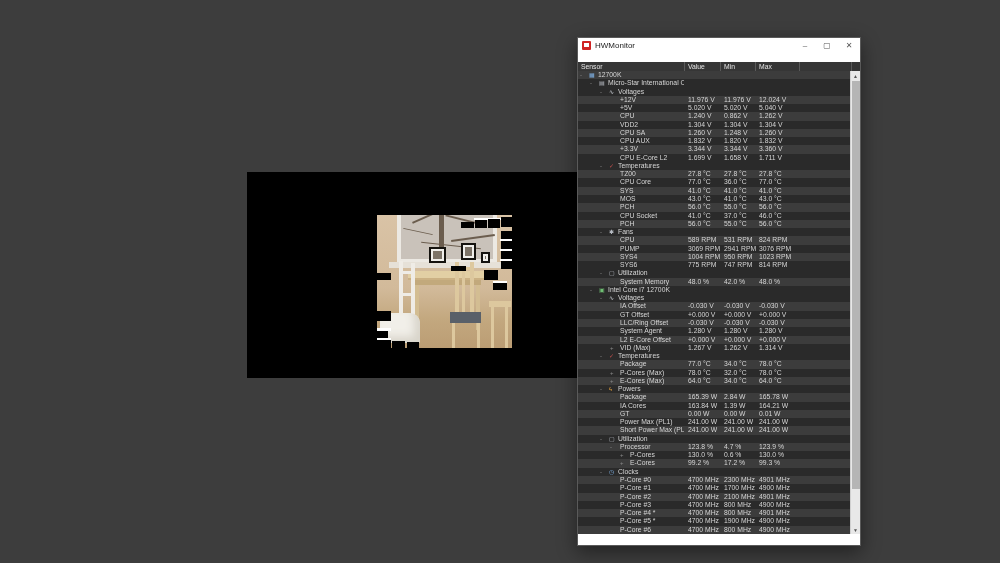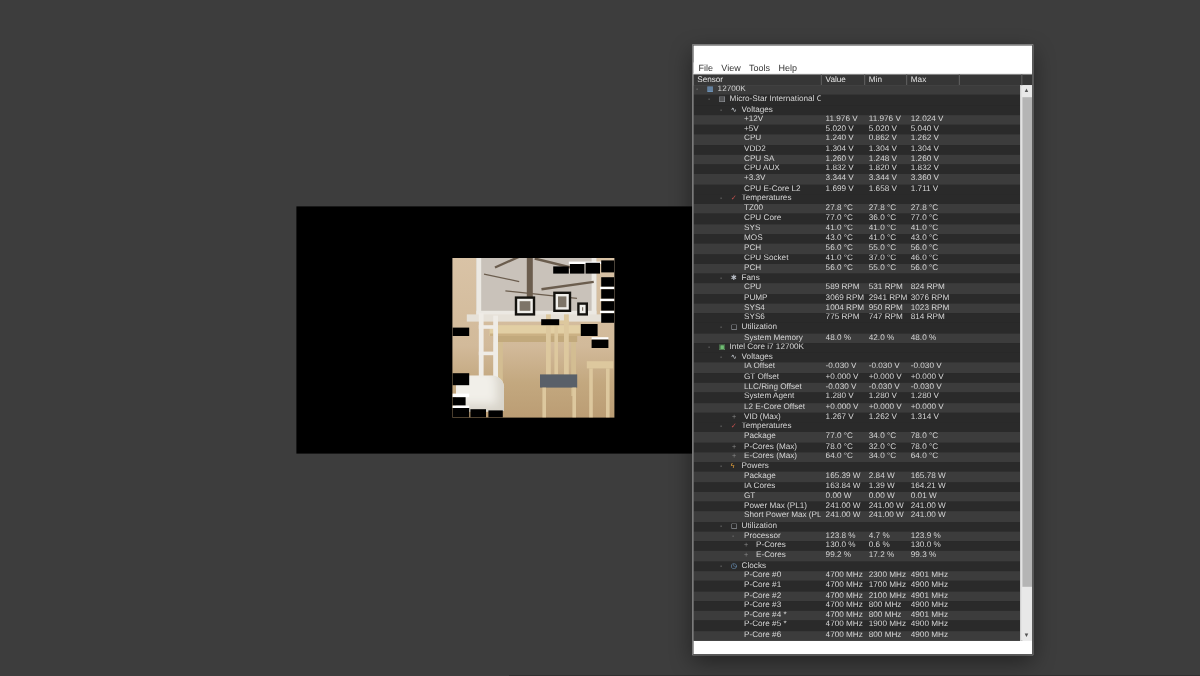--- a/index.html
+++ b/index.html
@@ -145,26 +145,29 @@
       <div class="sliver" style="left:0px;top:113px;width:14px;height:3px;"></div>
       <div class="glitch" style="left:0px;top:116px;width:11px;height:7px;"></div>
       <div class="sliver" style="left:0px;top:123px;width:14px;height:2px;"></div>
       <div class="glitch" style="left:0px;top:125px;width:14px;height:8px;"></div>
       <div class="glitch" style="left:15px;top:126px;width:13px;height:7px;"></div>
       <div class="glitch" style="left:30px;top:127px;width:12px;height:6px;"></div>
     </div>
   </div>
 
   <div id="hwwin">
-    <div id="menubar">
-        <span class="menu-item">File</span>
-        <span class="menu-item">View</span>
-        <span class="menu-item">Tools</span>
-        <span class="menu-item">Help</span>
+    <div id="titlebar">
+      <div id="appicon"></div>
+      <span id="wtitle">HWMonitor</span>
+      <div id="winbtns">
+        <div class="winbtn">–</div>
+        <div class="winbtn">▢</div>
+        <div class="winbtn">✕</div>
       </div>
+    </div>
     <div id="colheader">
         <div class="colcell" style="width: 107px;">Sensor</div>
         <div class="colcell" style="width: 36px;">Value</div>
         <div class="colcell" style="width: 35px;">Min</div>
         <div class="colcell" style="width: 44px;">Max</div>
         <div class="colcell" style="width: 52px;"></div>
       </div>
     <div id="list">
         <div class="row light">
           <span class="expander" style="left: 2px;">-</span>

